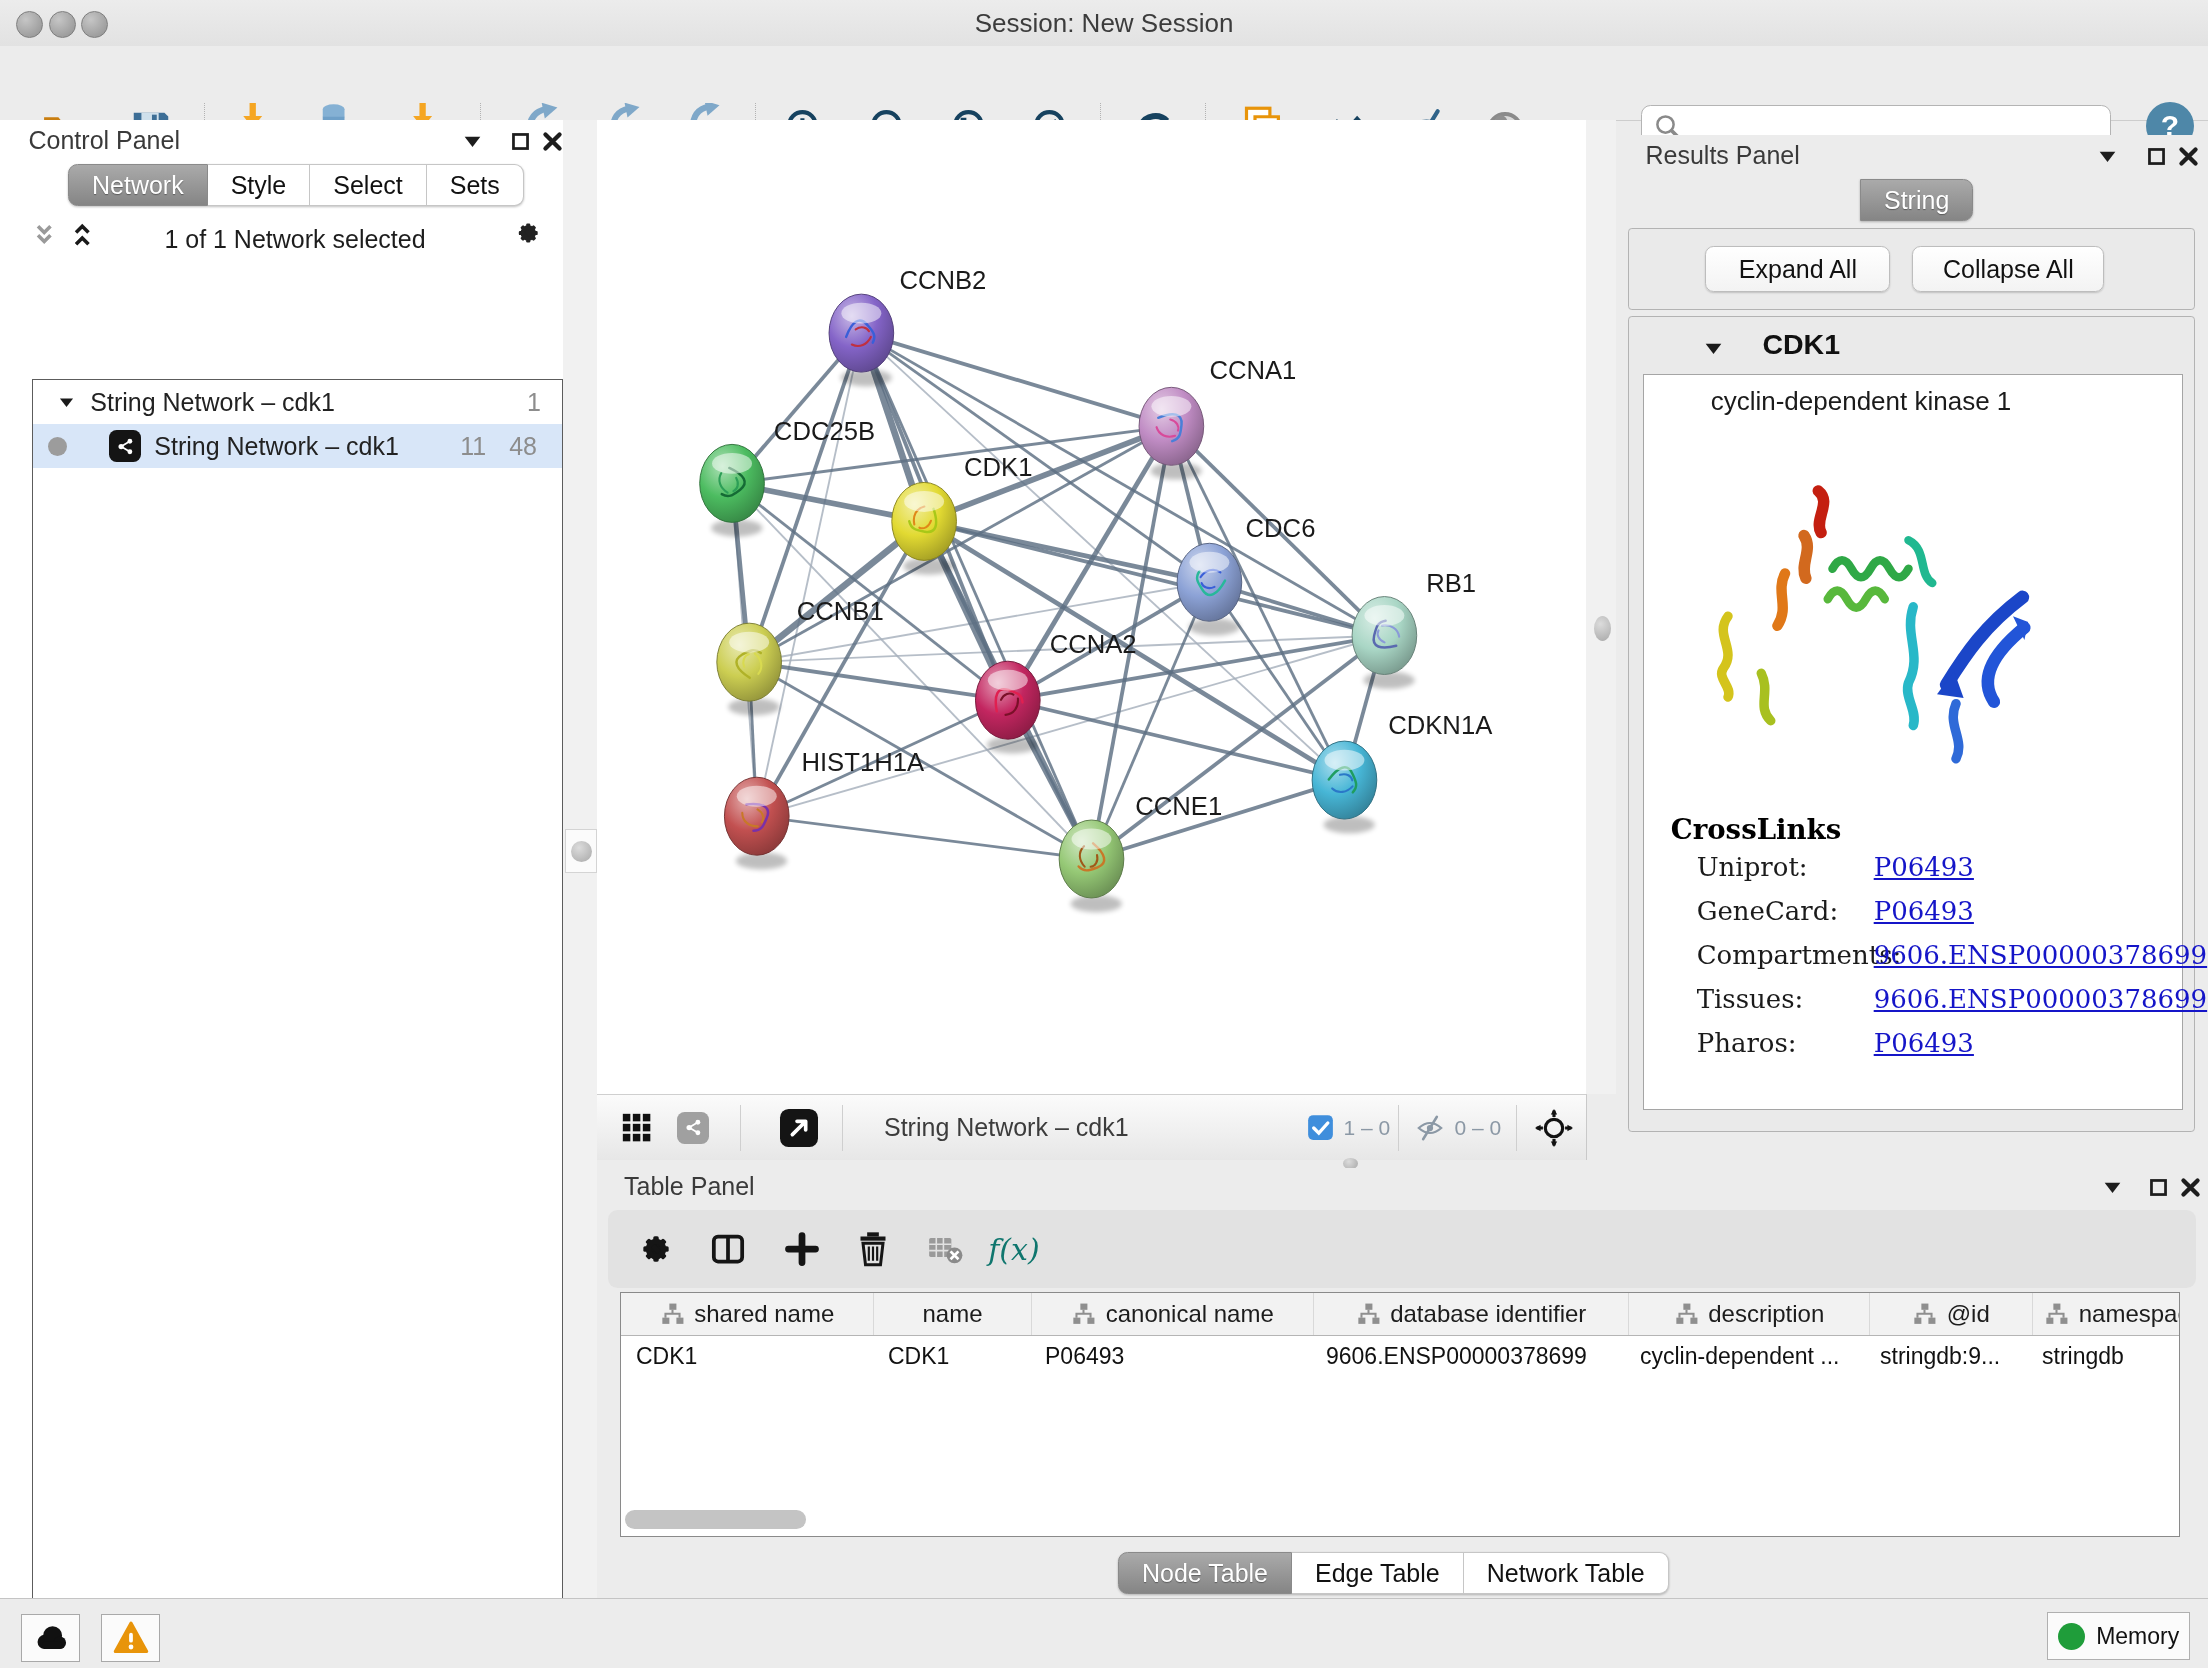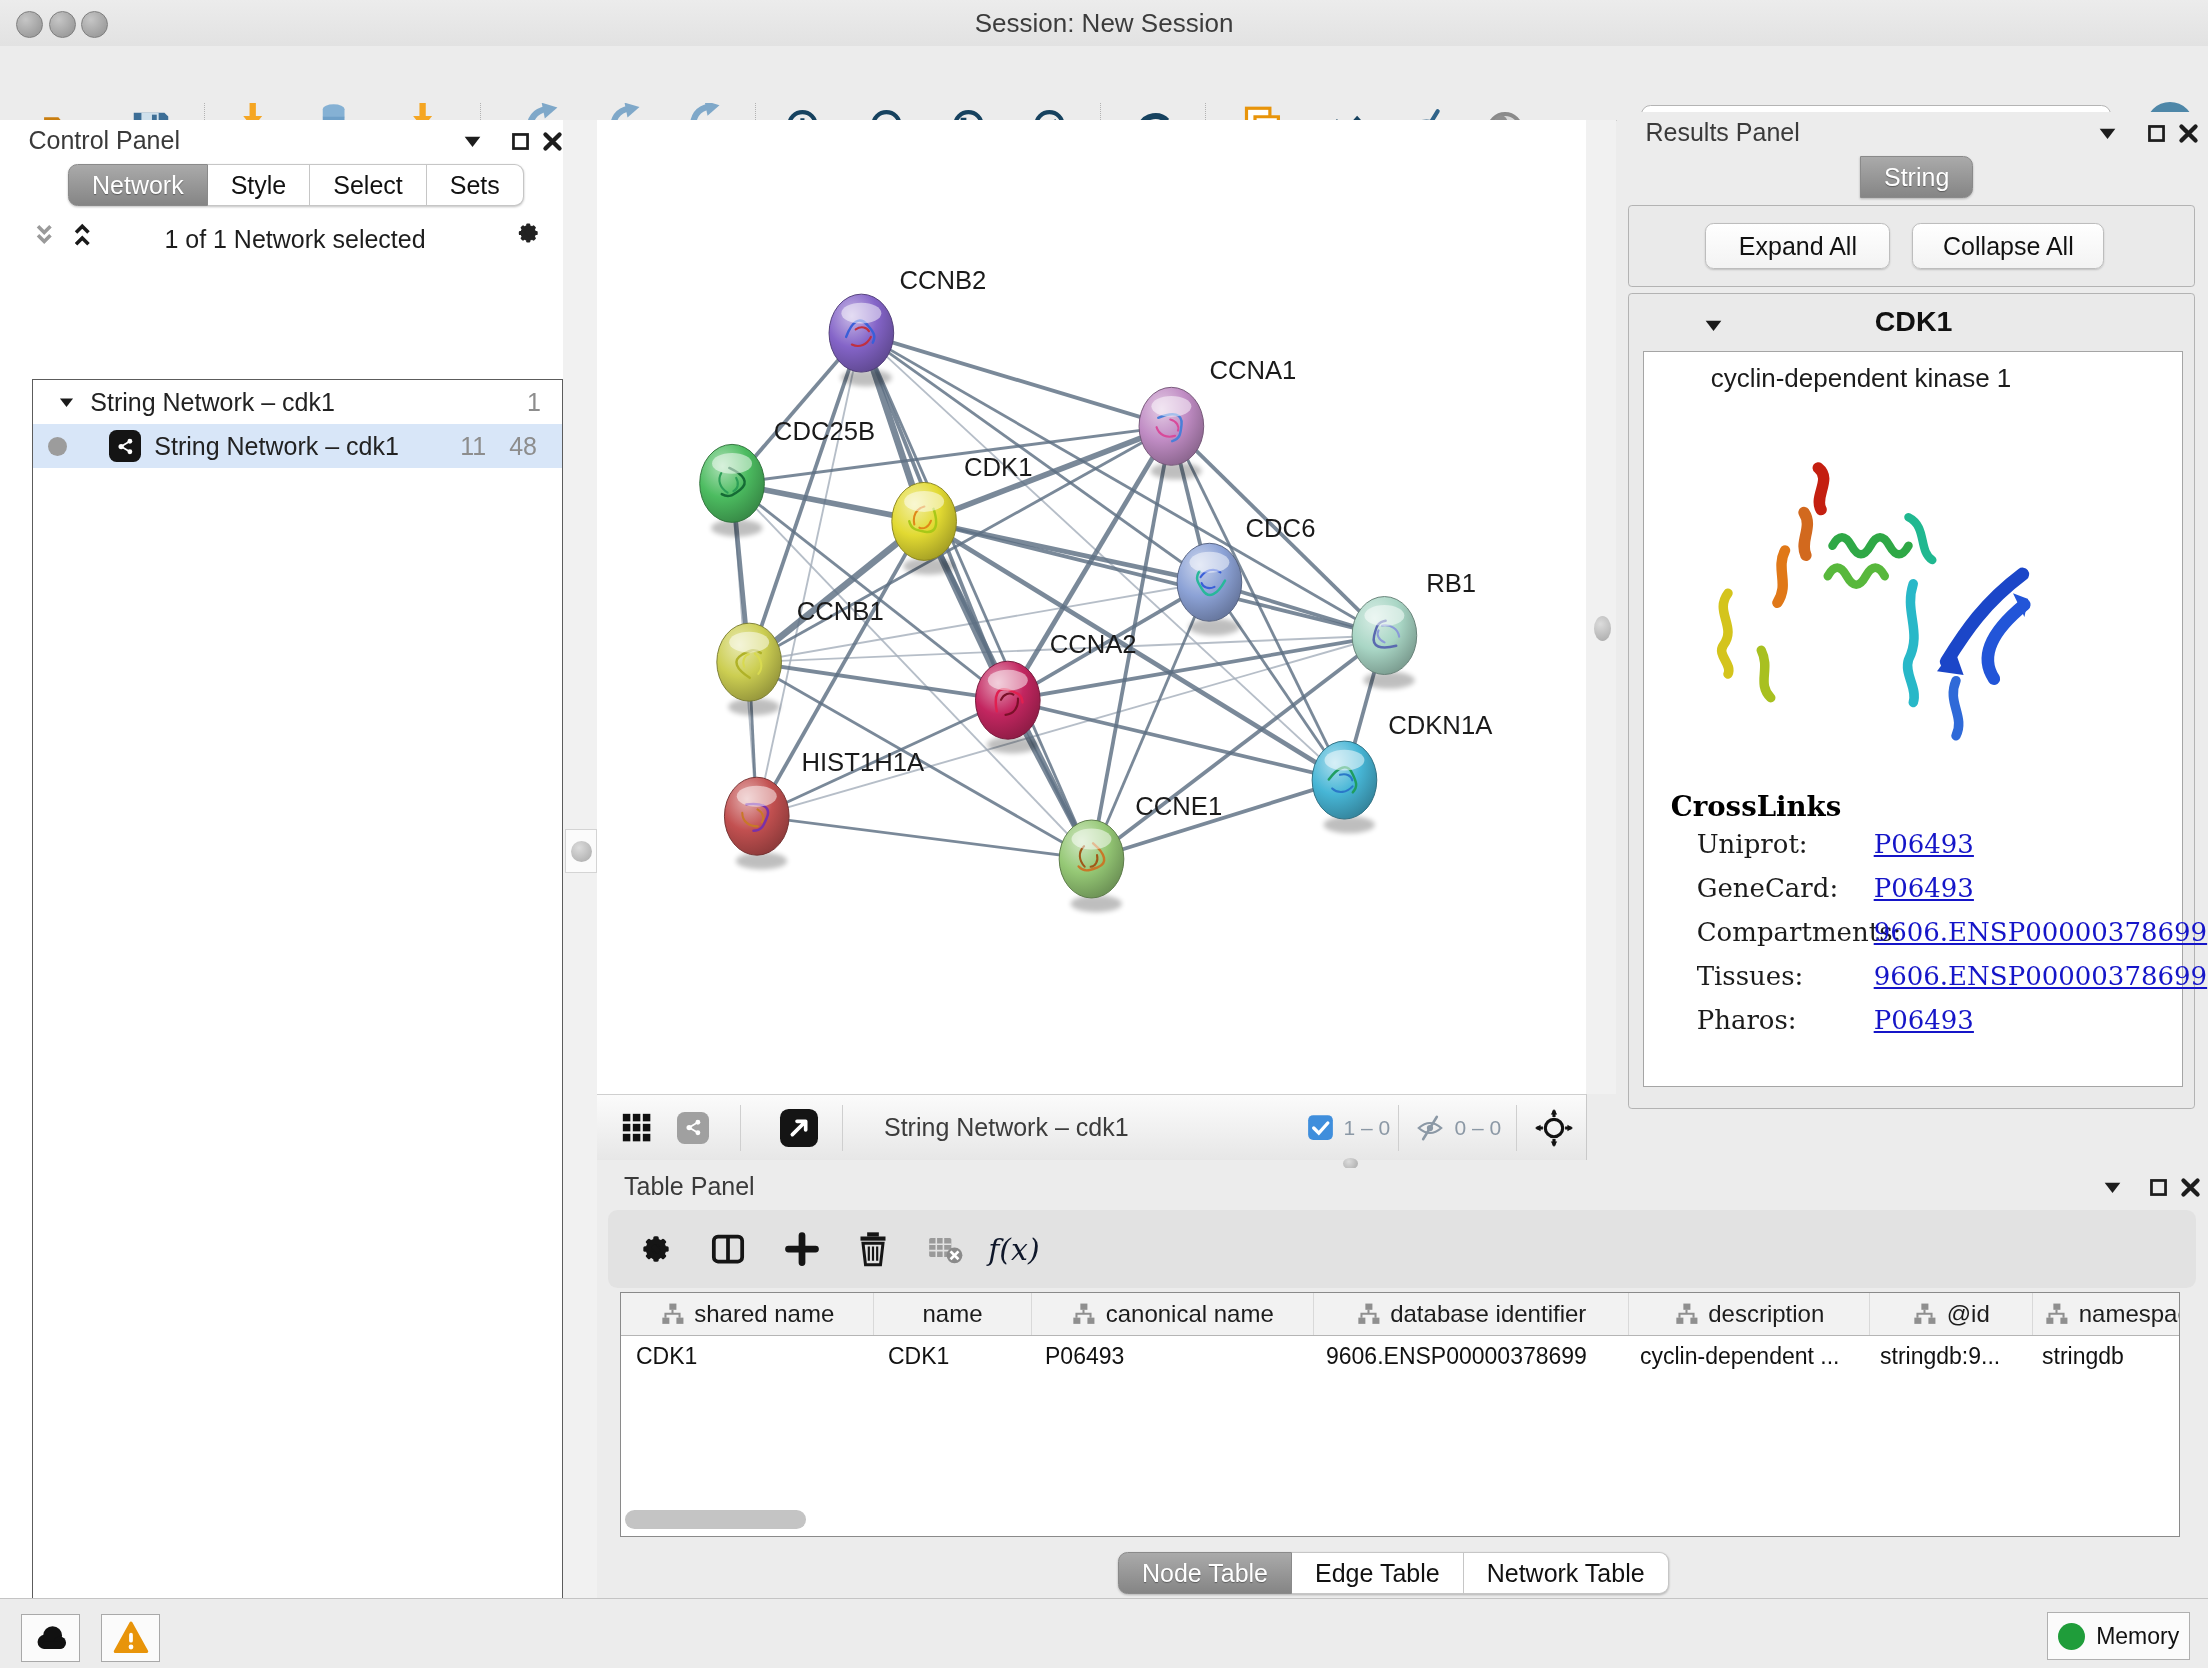--- a/index.html
+++ b/index.html
@@ -47,35 +47,35 @@
   #netbar{left:597px;top:1094px;width:989px;height:65px;background:linear-gradient(#fbfbfb,#e7e7e7);
           border-top:1px solid #cfcfcf;border-right:1px solid #c9c9c9;}
   .nb-item{position:absolute;top:0;height:65px;display:flex;align-items:center;}
   .nb-sep{position:absolute;top:9.5px;height:46px;border-left:1px solid #cfcfcf;}
   .nb-num{font-size:21px;color:#8b98a5;margin-left:9.5px;}
   
   .vsplit{background:#f1f1f1;}
   .handle-sq{background:#fbfbfb;border:1px solid #d4d4d4;display:flex;align-items:center;justify-content:center;}
   .handle-dot{border-radius:50%;background:radial-gradient(circle at 38% 32%,#dcdcdc,#a8a8a8);}
   
-  #results-panel{left:1617px;top:112px;width:592px;height:1039px;background:#ececec;text-align:right;}
+  #results-panel{left:1617px;top:135px;width:592px;height:1039px;background:#ececec;}
   .rbox{position:absolute;background:#eaeaea;border:1.9px solid #b3b3b3;border-radius:3.8px;}
   .btn{position:absolute;height:44px;background:linear-gradient(#ffffff,#f3f3f3);border:1px solid #bdbdbd;
        border-radius:8.6px;font-size:25px;display:flex;align-items:center;justify-content:center;
        box-shadow:0 1px 1.9px rgba(0,0,0,.18);color:#111;}
   #gene-desc{font-size:26px;color:#1b1b1b;margin-left:48px;}
   .serif{font-family:"DejaVu Serif",serif;}
   .cl-row{position:relative;height:44px;}
   .cl-label{position:absolute;left:53px;font-size:26px;color:#1b1b1b;}
   .cl-value{position:absolute;left:230px;font-size:26px;color:#1515c8;text-decoration:underline;}
   
   #table-panel{left:597px;top:1168px;width:1611px;height:430px;background:#ececec;}
   #tp-toolbar{left:11.4px;top:42px;width:1588px;height:78px;background:#e2e2e2;border-radius:9.5px;}
   .tp-btn{position:absolute;top:15px;width:53px;height:48px;display:flex;align-items:center;justify-content:center;color:#151515;}
-  .tp-btn.dis{color:#0f172a;text-align:right;}
+  .tp-btn.dis{color:#0f766e;text-align:right;}
   #node-table{left:23px;top:124px;width:1558px;height:243px;background:#fff;border:1px solid #8a8a8a;overflow:hidden;}
   #nt-head{display:flex;height:42px;background:#f2f2f2;border-bottom:1px solid #b5b5b5;}
   .th{display:flex;align-items:center;justify-content:center;gap:9.5px;font-size:24px;color:#1c1c1c;
       border-right:1px solid #d9d9d9;flex:none;overflow:hidden;white-space:nowrap;}
   #nt-row{display:flex;height:40px;align-items:center;}
   .td{flex:none;font-size:23px;color:#111;padding-left:15px;box-sizing:border-box;overflow:hidden;white-space:nowrap;}
   #hscroll{left:27.6px;top:342px;width:181px;height:19px;background:#c4c4c4;border-radius:9.5px;}
   
   #status-bar{left:0;top:1598px;width:2208px;height:70px;background:#ececec;border-top:1px solid #c4c4c4;}
   .sb-btn{position:absolute;top:15px;width:57px;height:46px;background:#fbfbfb;border:1.9px solid #a9a9a9;

